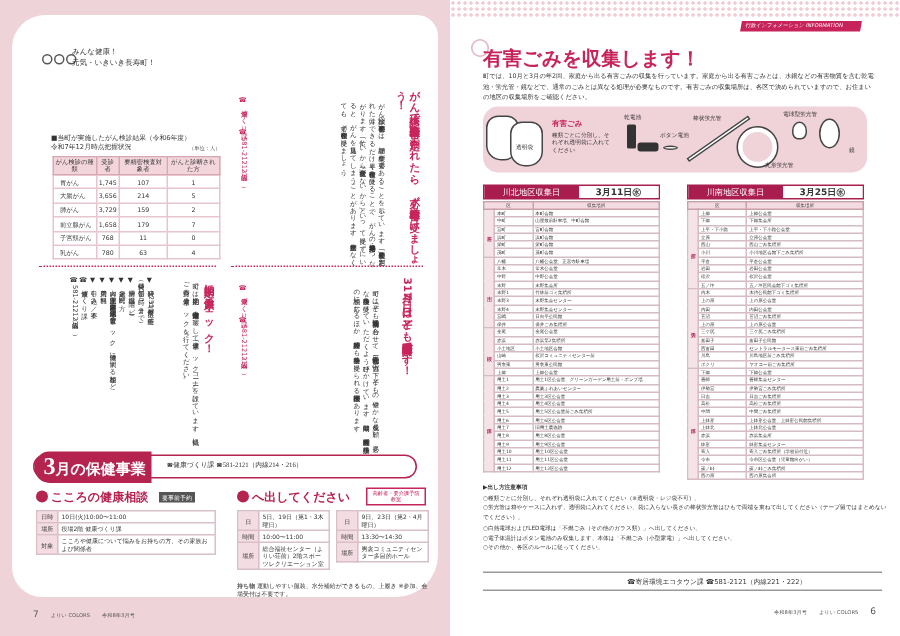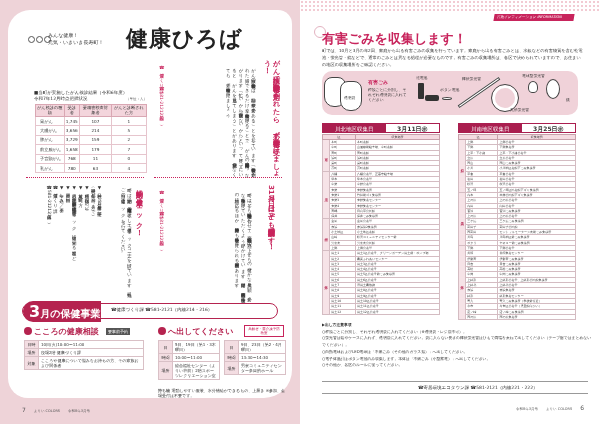--- a/index.html
+++ b/index.html
@@ -15,21 +15,21 @@
 .hdr-title{position:absolute;left:118px;top:14px;font-size:22px;color:#222;font-weight:bold;letter-spacing:1px;font-family:"DejaVu Serif",serif;}
 .tbl-title{position:absolute;left:26px;top:80px;font-size:4.5px;color:#333;line-height:6px;}
 .unit{position:absolute;left:118px;top:87px;font-size:3.5px;color:#555;}
 table.gan{position:absolute;left:27px;top:94px;width:112px;border-collapse:collapse;font-size:4.2px;color:#333;}
 table.gan th{background:#f3d5dc;border:0.5px solid #d9a7b3;font-weight:normal;padding:1px;height:12px;line-height:4.5px;}
 table.gan td{border:0.5px solid #e6c5cd;padding:0 1px;height:9.4px;text-align:center;}
 table.gan td:first-child{text-align:left;padding-left:4px;}
 .vcol{position:absolute;writing-mode:vertical-rl;font-size:4.4px;line-height:6.3px;color:#333;}
 .vhead{position:absolute;writing-mode:vertical-rl;font-weight:bold;color:#c8245c;font-size:7px;line-height:9px;}
 .sep-dots{position:absolute;border-top:1px dotted #c8245c;}
-.event-bar{position:absolute;left:22px;top:303px;width:256px;height:16px;border:1.5px solid #b5234f;border-radius:10px;background:#fff;}
+.event-bar{position:absolute;left:22px;top:303px;width:256px;height:16px;border:1.5px solid #b5234f;border-radius:10px;background:#fff;font-family:Liberation Serif, serif;}
 .event-bar .label{position:absolute;left:0;top:-3px;height:21px;width:78px;background:#b5234f;color:#fff;border-radius:10px 0 0 10px;font-size:10px;font-weight:bold;padding-left:6px;line-height:21px;}
 .event-bar .big{font-size:16px;}
 .event-bar .contact{position:absolute;left:88px;top:3px;font-size:4.5px;color:#333;}
 .sub-h{position:absolute;font-size:8px;font-weight:bold;color:#b5234f;}
 .sub-h .ico{display:inline-block;width:8px;height:8px;border-radius:50%;background:#b5234f;margin-right:2px;vertical-align:-1px;}
 .tag-dark{position:absolute;background:#555;color:#fff;font-size:4px;padding:1px 2px;}
 .tag-pink{position:absolute;border:0.5px solid #c8245c;color:#c8245c;font-size:3.5px;padding:1px 2px;line-height:4px;text-align:center;}
 table.info{position:absolute;border-collapse:collapse;font-size:4px;color:#333;}
 table.info td{border:0.5px solid #d9c0c6;padding:1px 2px;line-height:5px;}
 table.info td.k{background:#f3dde2;text-align:center;width:14px;}
@@ -67,21 +67,20 @@
     <div class="left-card">
       <div class="hdr-faces">
         <div class="face"></div>
           <div class="face"></div>
           <div class="face"></div>
       </div>
       <div class="hdr-small">
         <div>みんな健康！</div>
         <div>元気・いきいき長寿町！</div>
       </div>
-      <div class="hdr-title">健康ひろば</div>
 
       <div class="tbl-title">
         <div>■当町が実施したがん検診結果（令和6年度）</div>
         <div>令和7年12月時点把握状況</div>
       </div>
       <div class="unit">（単位：人）</div>
 
       <table class="gan">
         <thead>
           <tr>

